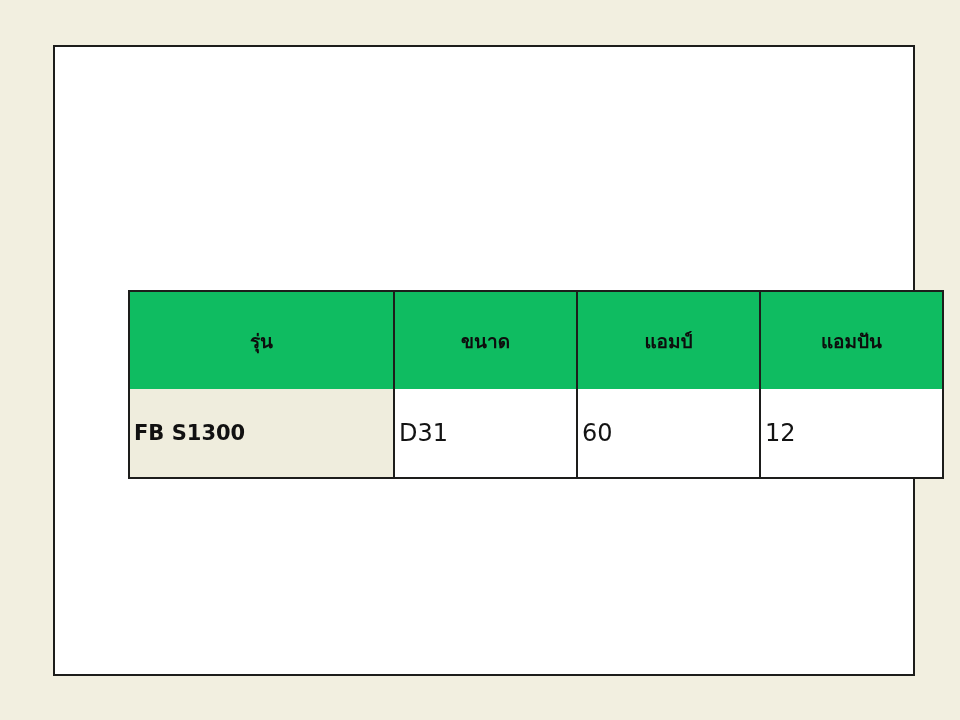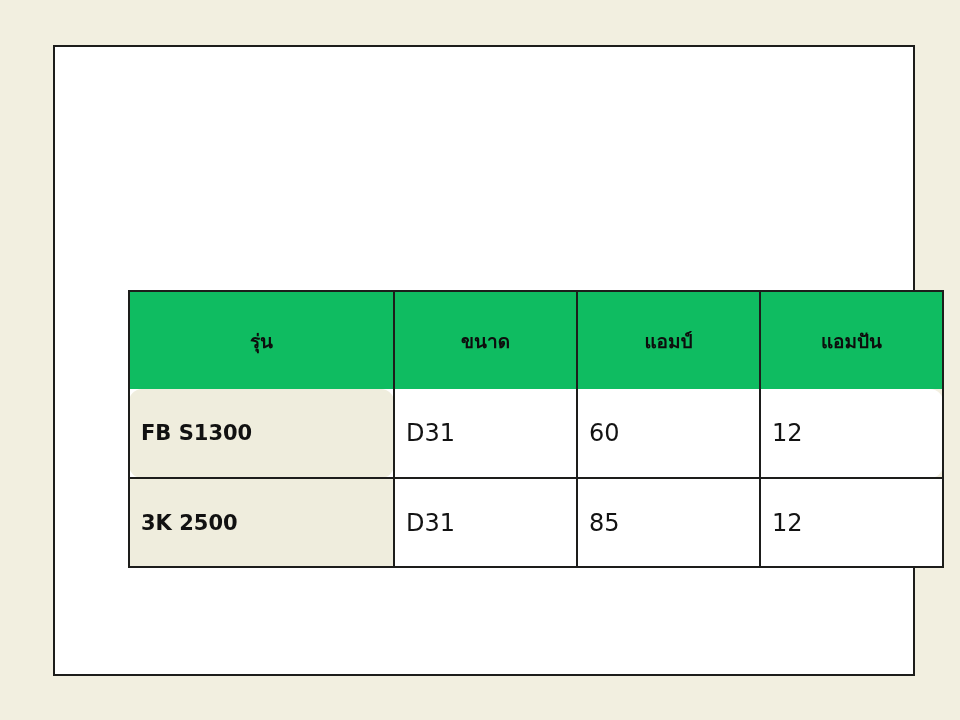--- a/index.html
+++ b/index.html
@@ -61,21 +61,21 @@
     box-sizing: border-box;
   }
 
   #spec-table col.col-model  { width: 265px; }
   #spec-table col.col-size   { width: 183px; }
   #spec-table col.col-amp    { width: 183px; }
   #spec-table col.col-war    { width: 183px; }
 
   #spec-table th,
   #spec-table td {
-    padding: 11px;
+    padding: 4px;
     margin: 0;
     vertical-align: middle;
     box-sizing: border-box;
   }
 
   
   #spec-table thead tr { height: 98px; }
   #spec-table thead th {
     background: #0fbc61;
     color: #0d0d0d;
@@ -107,21 +107,20 @@
     background: #efedd d;
     background: #efeddd;
     font-weight: 700;
     font-size: 21px;
     color: #111111;
     border-left: 2px solid #1d1d1b;
     border-right: 2px solid #1d1d1b;
   }
   #spec-table tbody tr.row-first td {
     border-top: none;
-    border-radius: 13px;
   }
   #spec-table tbody tr.row-first td.model-cell {
     border-top: none;
   }
   #spec-table tbody td.last {
     border-right: 2px solid #1d1d1b;
     margin-top: 40px;
   }
 </style>
 </head>
@@ -147,23 +146,17 @@
           <th class="last">แอมปัน</th>
         </tr>
       </thead>
       <tbody>
         <tr class="row-first">
           <td class="model-cell">FB S1300</td>
           <td>D31</td>
           <td>60</td>
           <td class="last">12</td>
         </tr>
-        <tr>
-          <td class="model-cell">3K 2500</td>
-          <td>D31</td>
-          <td>85</td>
-          <td class="last">12</td>
-        </tr>
       </tbody>
     </table>
 
   </div>
 </div>
 
 </body></html>

